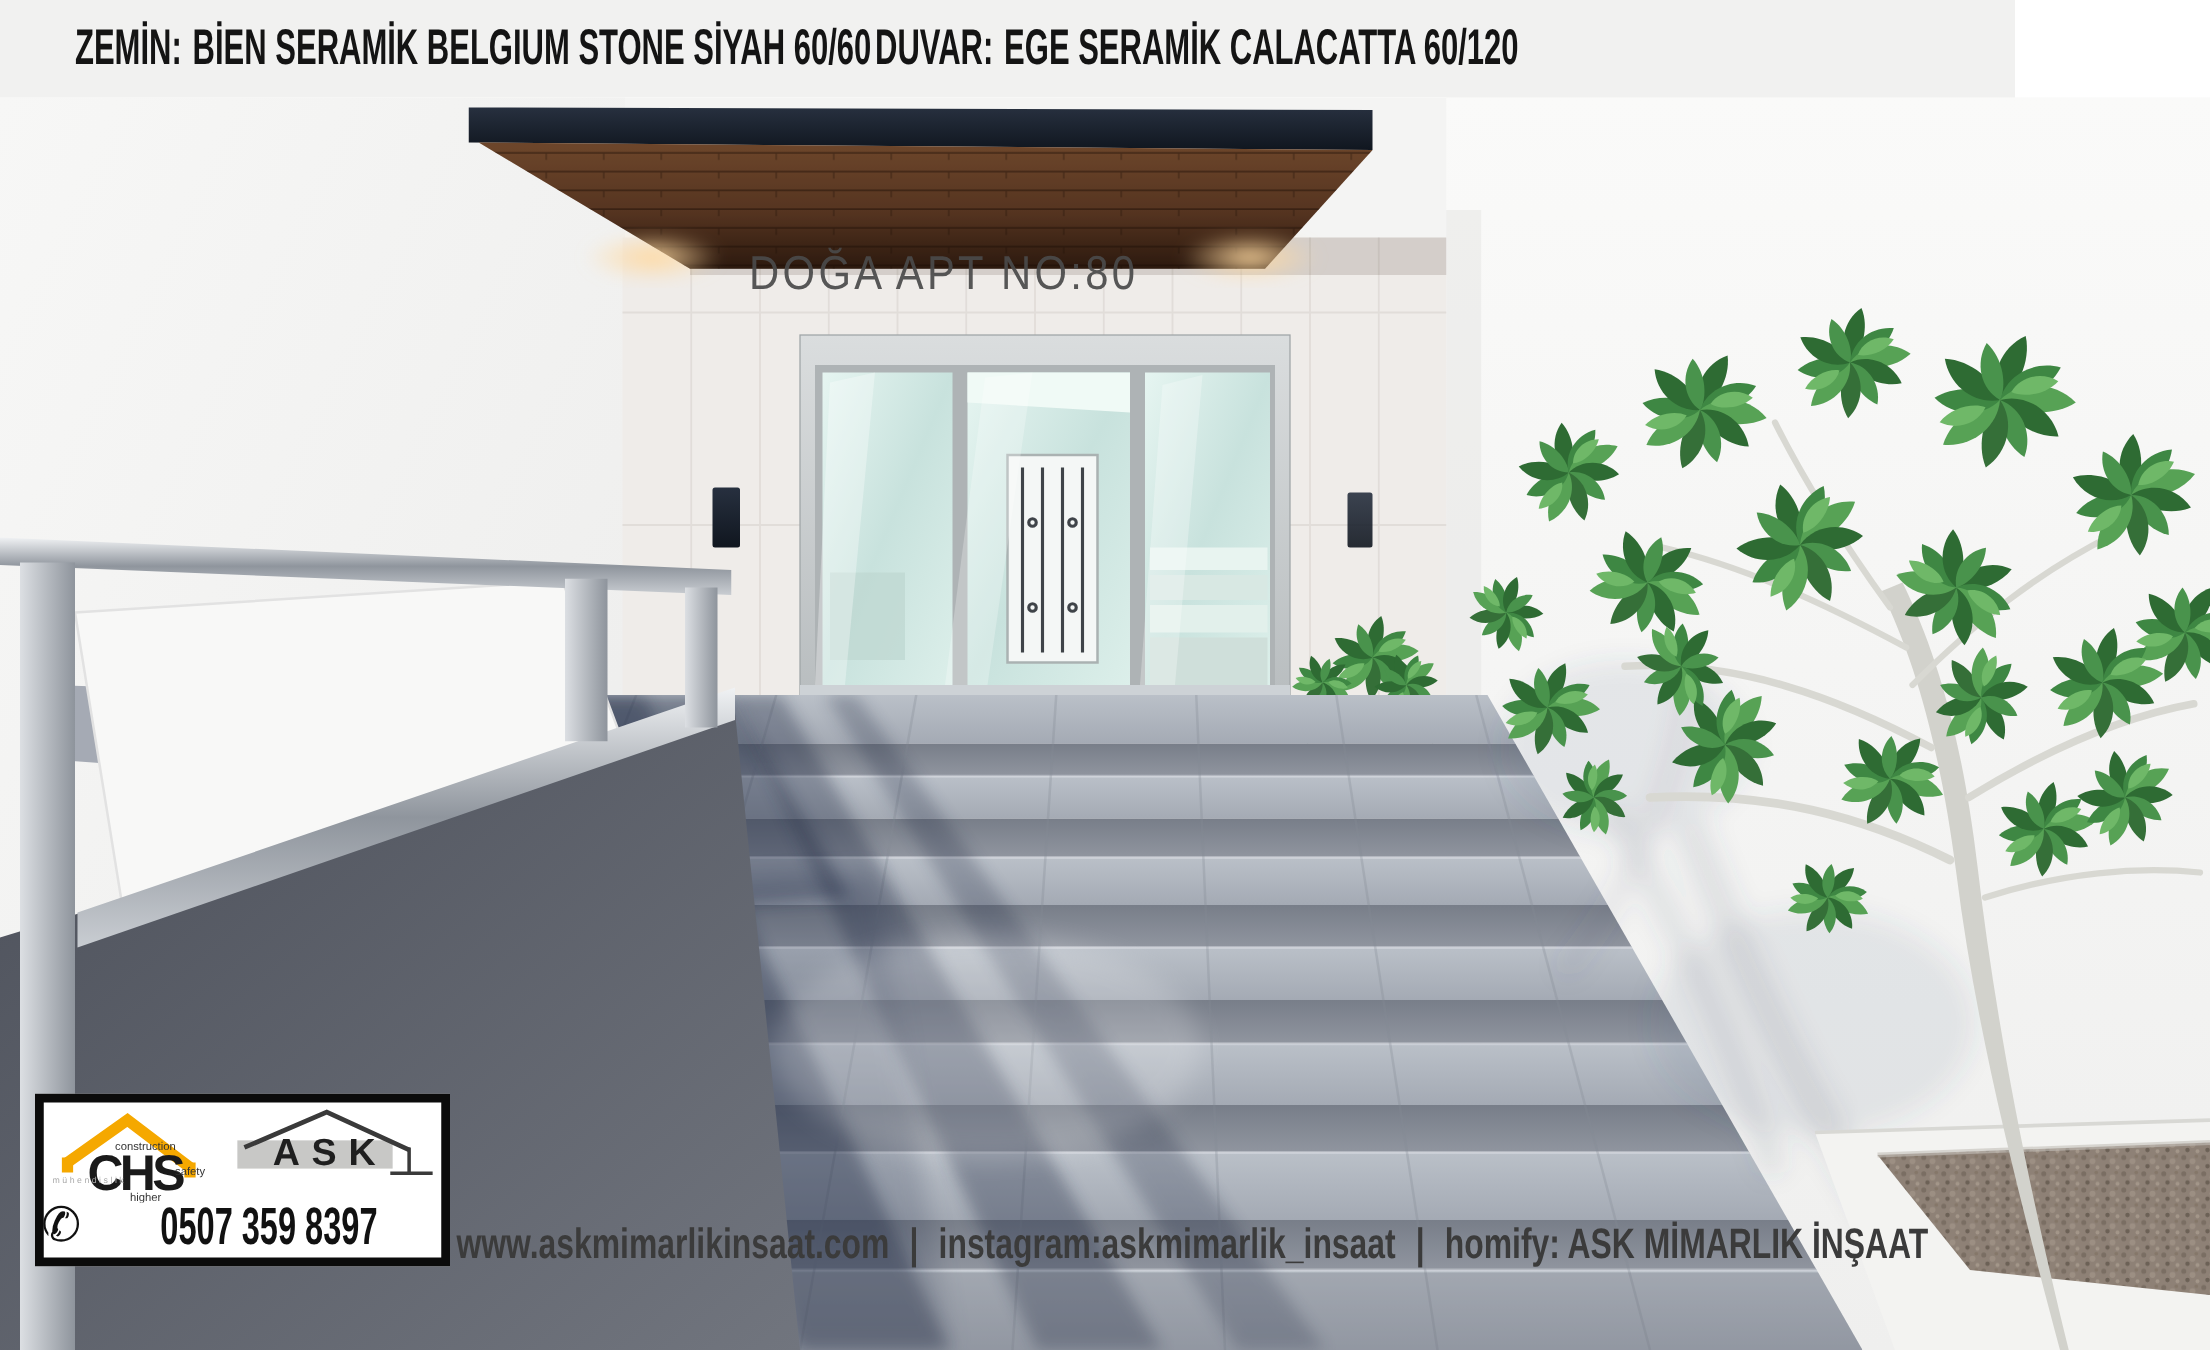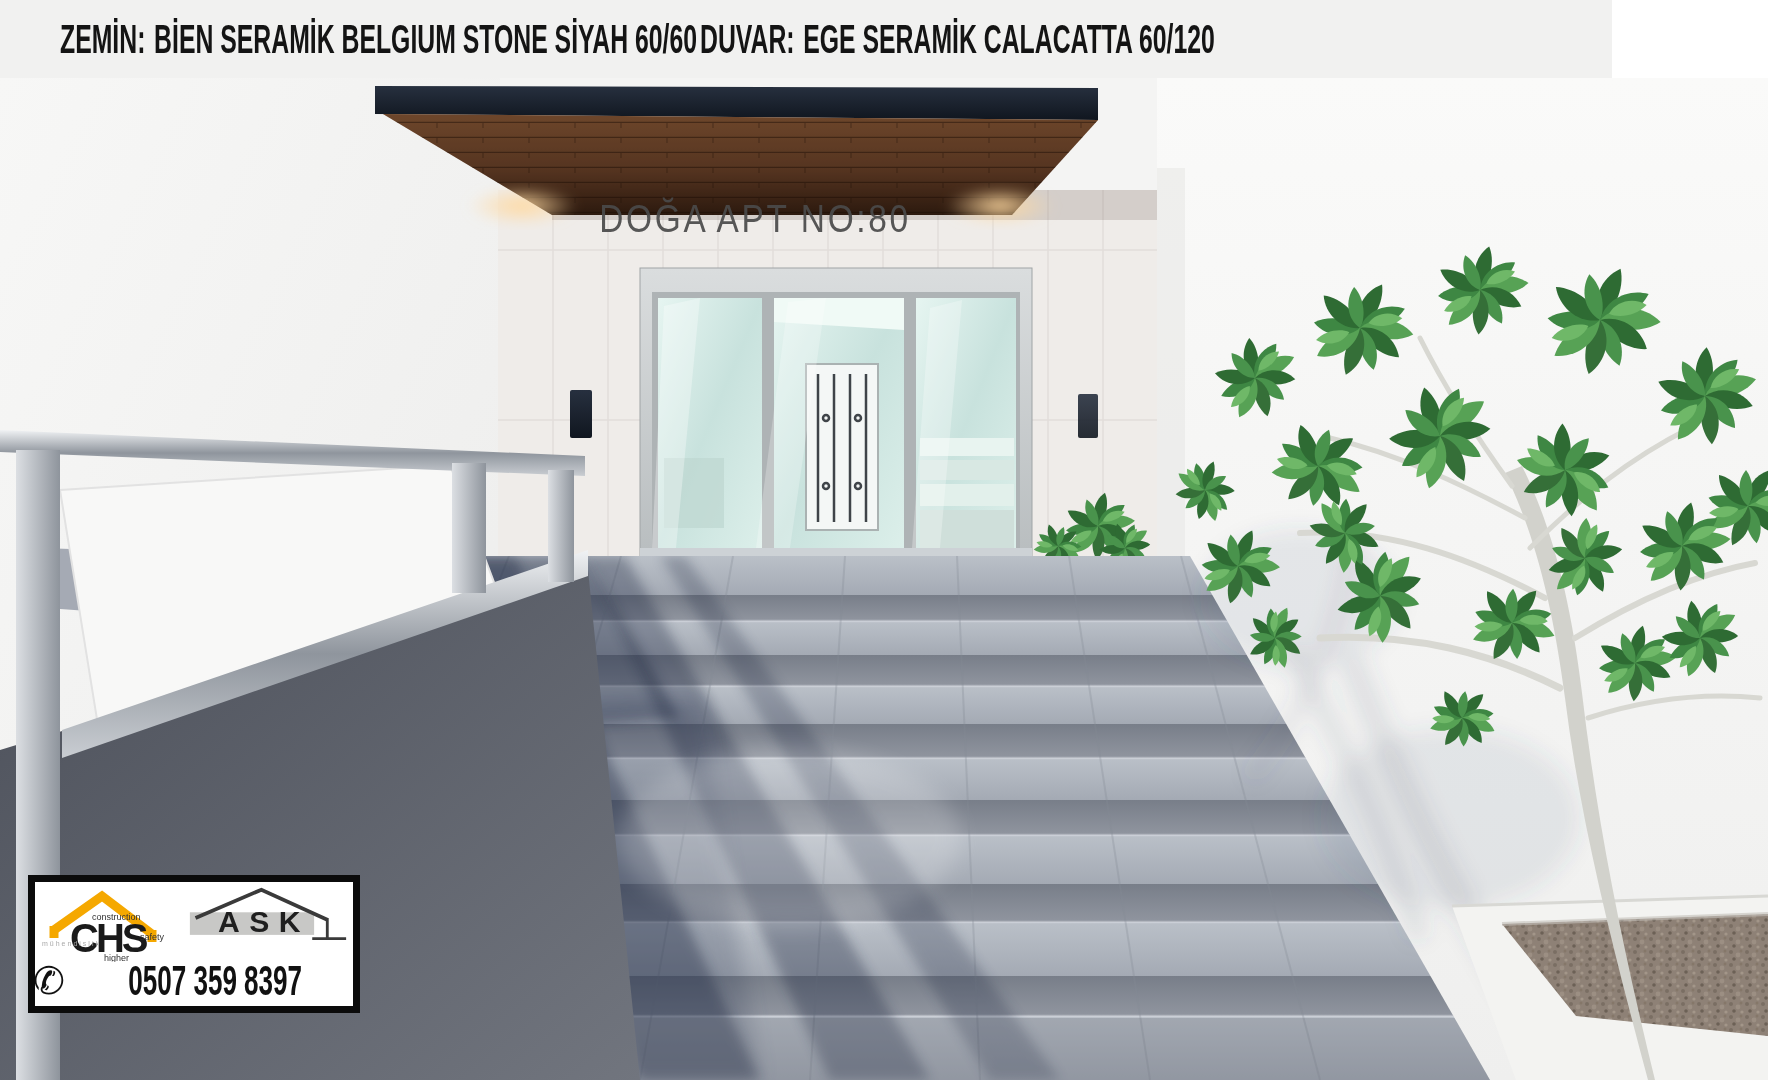--- a/index.html
+++ b/index.html
@@ -358,14 +358,23 @@
         <path d="M148,36 L148,58 M132,58 L168,58" stroke="#3A3A3A" stroke-width="3" fill="none"></path>
         <text x="32" y="51" font-family="Liberation Sans, sans-serif" font-size="32" font-weight="bold" letter-spacing="10" fill="#1F1F1F">ASK</text>
       </svg>
     </div>
     <div class="phone-row">
       <span class="phone-icon">✆</span>
       <span class="phone-num">0507 359 8397</span>
     </div>
   </div>
 
+  <div class="contact">
+    <span class="contact-inner">
+      <span>www.askmimarlikinsaat.com</span>
+      <span class="sep">|</span>
+      <span>instagram:askmimarlik_insaat</span>
+      <span class="sep">|</span>
+      <span>homify: ASK MİMARLIK İNŞAAT</span>
+    </span>
+  </div>
 
 </div>
 
 </body></html>

